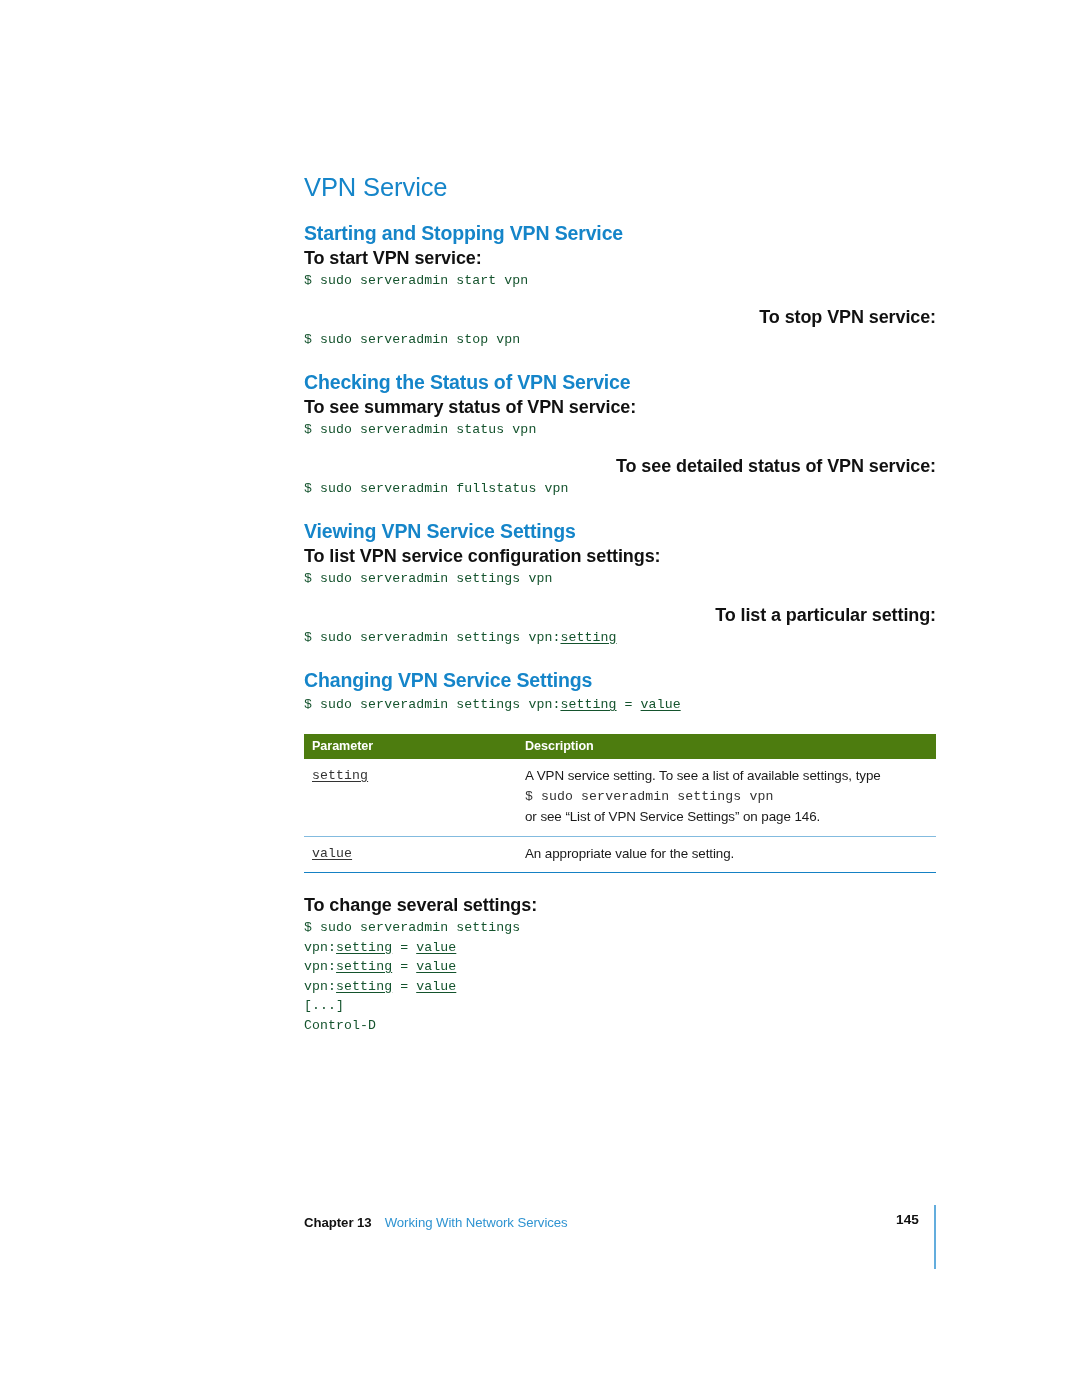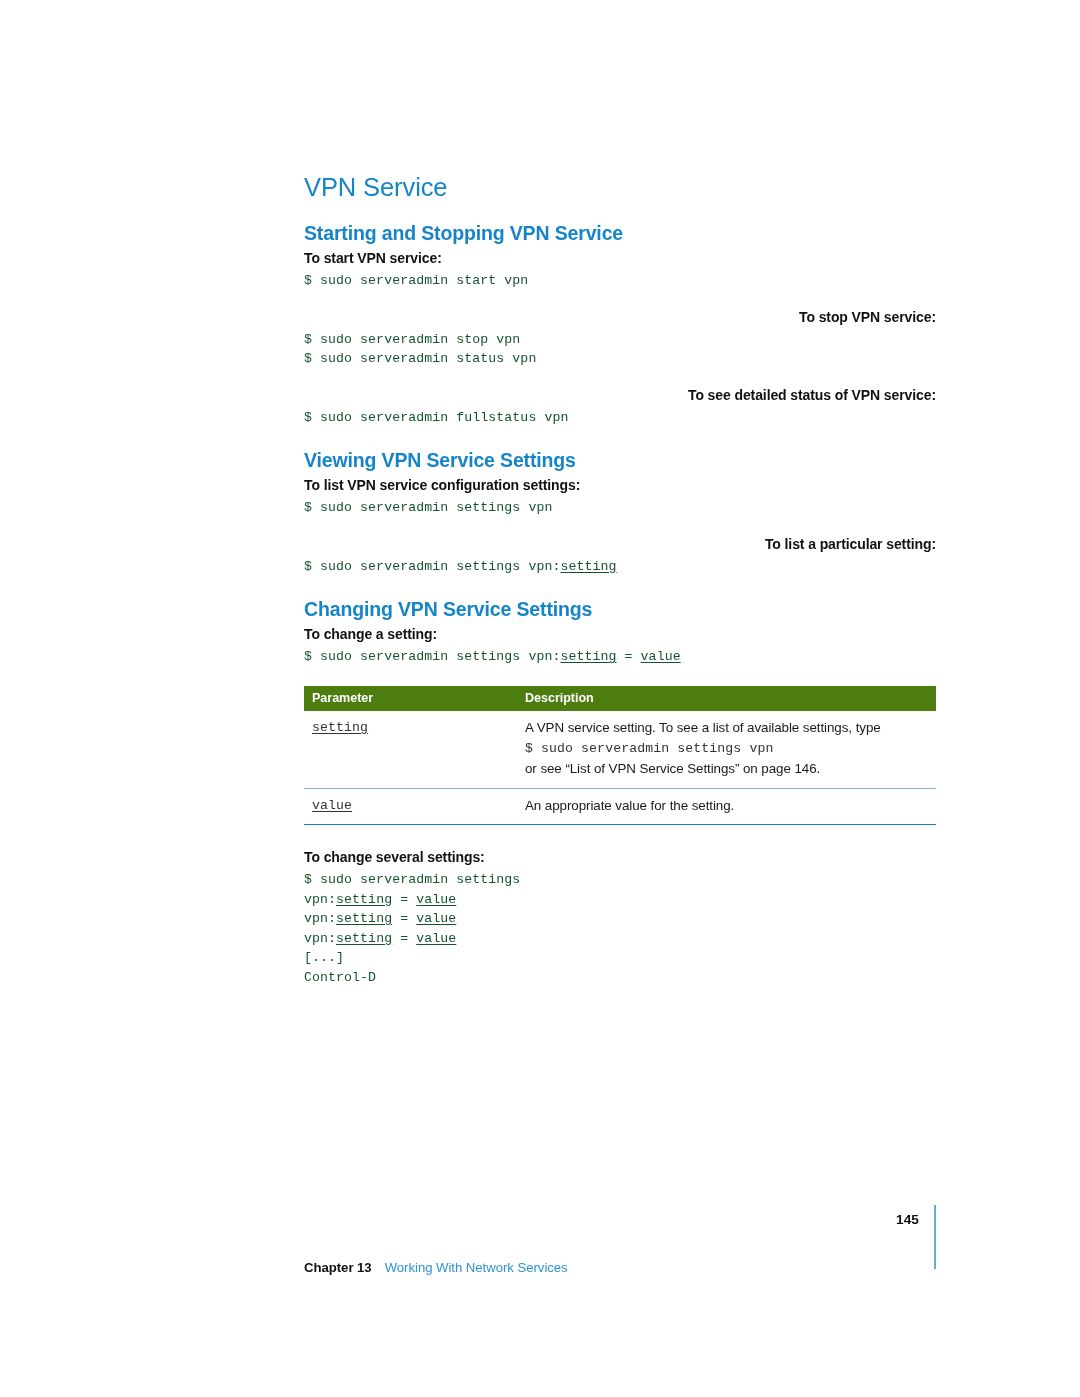--- a/index.html
+++ b/index.html
@@ -48,21 +48,21 @@
     font-weight: bold;
     color: #1585C9;
     margin: 0 0 2px 0;
     letter-spacing: -0.15px;
   }
   h2.section-title.spaced-above {
     margin-top: 21px;
   }
 
   h3.sub-title {
-    font-size: 14px;
+    font-size: 18px;
     line-height: 20px;
     font-weight: bold;
     color: #111111;
     margin: 0 0 3px 0;
     letter-spacing: -0.1px;
   }
   h3.sub-title.gap {
     margin-top: 16px;
     text-align: right;
   }
@@ -142,21 +142,21 @@
     letter-spacing: 0.1px;
   }
 
   
   .after-table { margin-top: 22px; }
 
   
   .footer {
     position: absolute;
     left: 304px;
-    top: 1258px;
+    top: 1213px;
     width: 700px;
     height: 24px;
   }
   .footer-chapter {
     font-size: 13.2px;
     font-weight: bold;
     color: #111111;
     letter-spacing: -0.05px;
   }
   .footer-chapter-name {
@@ -196,40 +196,41 @@
     <h2 class="section-title">Starting and Stopping VPN Service</h2>
     <h3 class="sub-title">To start VPN service:</h3>
     <div class="code-block">
       <span class="code">$ sudo serveradmin start vpn</span>
     </div>
     <h3 class="sub-title gap">To stop VPN service:</h3>
     <div class="code-block">
       <span class="code">$ sudo serveradmin stop vpn</span>
     </div>
 
+    <h2 class="section-title spaced-above">Checking the Status of VPN Service</h2>
+    <h3 class="sub-title">To see summary status of VPN service:</h3>
     <div class="code-block">
       <span class="code">$ sudo serveradmin status vpn</span>
     </div>
     <h3 class="sub-title gap">To see detailed status of VPN service:</h3>
     <div class="code-block">
       <span class="code">$ sudo serveradmin fullstatus vpn</span>
     </div>
 
     <h2 class="section-title spaced-above">Viewing VPN Service Settings</h2>
     <h3 class="sub-title">To list VPN service configuration settings:</h3>
     <div class="code-block">
       <span class="code">$ sudo serveradmin settings vpn</span>
     </div>
     <h3 class="sub-title gap">To list a particular setting:</h3>
     <div class="code-block">
       <span class="code"><span>$ sudo serveradmin settings vpn:</span><span class="ph">setting</span></span>
     </div>
 
     <h2 class="section-title spaced-above">Changing VPN Service Settings</h2>
-    <h3 class="sub-title">To change a setting:</h3>
     <div class="code-block">
       <span class="code"><span>$ sudo serveradmin settings vpn:</span><span class="ph">setting</span><span> = </span><span class="ph">value</span></span>
     </div>
 
     <table class="param-table">
       <colgroup>
           <col class="c1">
           <col class="c2">
         </colgroup>
       <thead>

